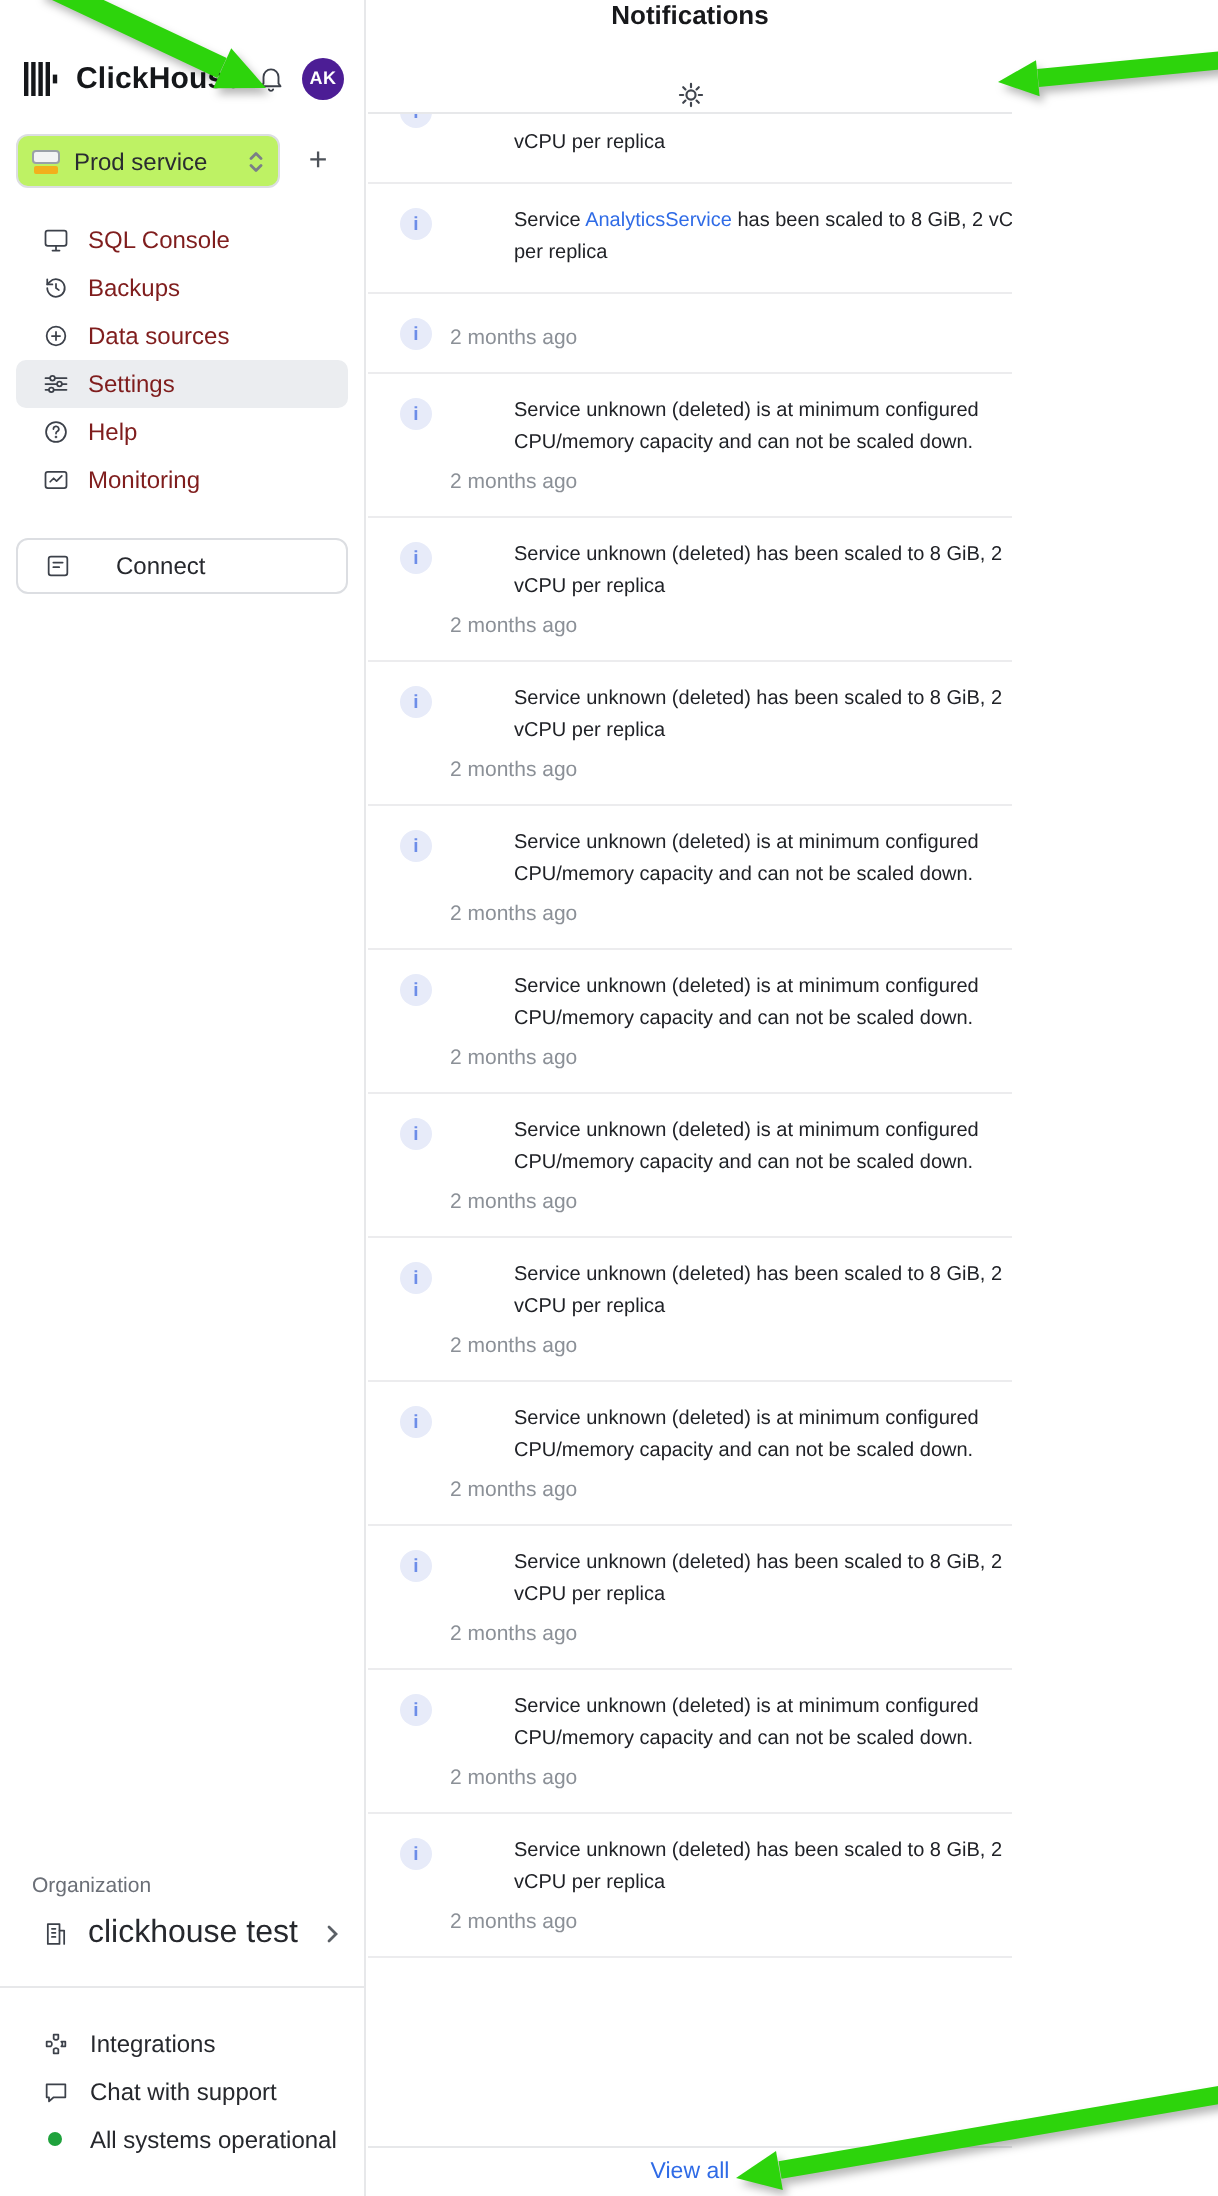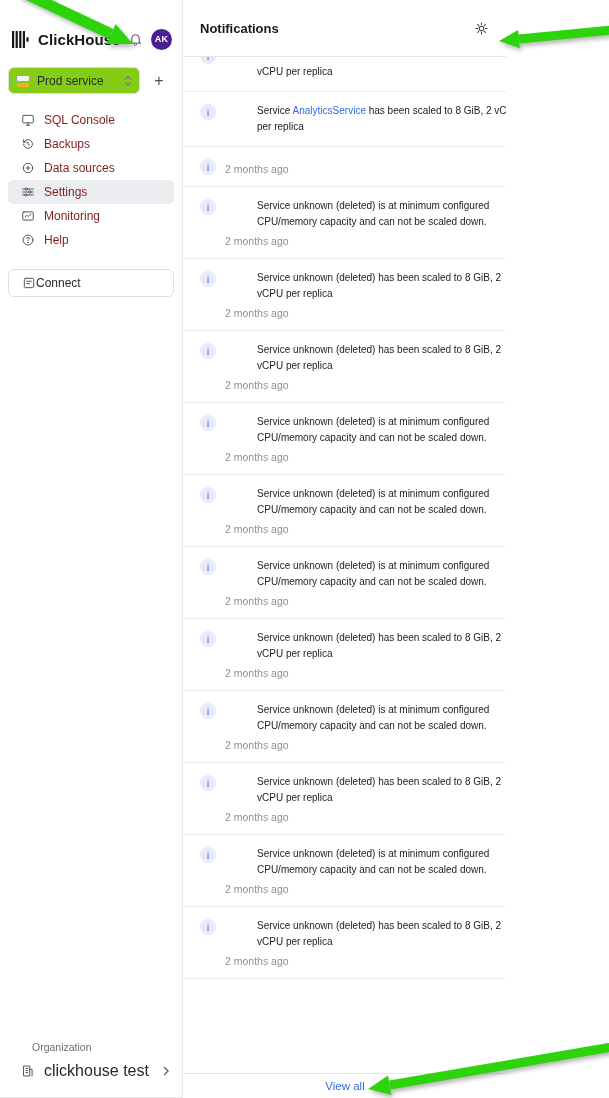--- a/index.html
+++ b/index.html
@@ -19,21 +19,21 @@
   .logo-row { display:flex; align-items:center; margin:28px 10px 0 12px; height:22px; }
   .logo-mark { display:flex; align-items:center; margin-right:7px; }
   .brand-name { font-size:15px; font-weight:700; color:#15171a; letter-spacing:.1px; flex:0 0 auto; }
   .logo-spacer { flex:1; }
   .bell-btn { width:20px; height:20px; display:flex; align-items:center; justify-content:center; cursor:pointer; margin-right:6px; }
   .avatar { width:21px; height:21px; border-radius:50%; background:#4c1d95; color:#fff;
     font-size:9px; font-weight:700; display:flex; align-items:center; justify-content:center; letter-spacing:.2px; cursor:pointer; }
 
   .service-row { display:flex; align-items:center; margin:17px 10px 0 8px; }
   .service-select {
-    flex:1; height:27px; border:1px solid #dcdee2; border-radius:6px; background:#84cc16;
+    flex:1; height:27px; border:1px solid #dcdee2; border-radius:6px; background:#bef264;
     display:flex; align-items:center; padding:0 7px; cursor:pointer;
   }
   .service-ico { width:14px; height:12px; margin-right:7px; position:relative; flex:0 0 auto; }
   .service-ico .top { position:absolute; left:0; top:0; width:14px; height:7px; border:1px solid #9aa0a8; border-radius:2px; background:#f2f3f4; }
   .service-ico .bot { position:absolute; left:1px; bottom:0; width:12px; height:4px; background:#f2b01c; border-radius:1px; }
   .service-label { font-size:12px; color:#2a2c31; flex:1; }
   .add-btn { width:26px; height:27px; display:flex; align-items:center; justify-content:center;
     font-size:16px; color:#4d5259; cursor:pointer; margin-left:6px; font-weight:400; }
 
   .nav { margin-top:14px; }
@@ -41,39 +41,39 @@
     display:flex; align-items:center; height:24px; margin:0 8px; padding:0 12px 0 12px;
     border-radius:5px; cursor:pointer; gap:9px;
   }
   .nav-item.active { background:#ebedf0; }
   .nav-label { font-size:12px; color:#7f1d1d; }
   .nav-ico { width:15px; height:15px; display:flex; align-items:center; justify-content:center; }
   .nav-ico svg { display:block; }
 
   .connect-btn {
     margin:17px 8px 0 8px; height:28px; border:1px solid #dcdee2; border-radius:6px;
-    display:flex; align-items:center; padding:0 12px; gap:0; cursor:pointer; background:#fff;
+    display:flex; align-items:center; padding:0 12px; gap:22px; cursor:pointer; background:#fff;
   }
   .connect-label { font-size:12px; color:#26282d; }
 
   .sidebar-bottom { margin-top:auto; }
-  .org-heading { font-size:10.5px; color:#6b6f77; margin:0 0 9px 32px; }
+  .org-heading { font-size:10.5px; color:#6b6f77; margin:0 0 9px 16px; }
   .org-row { display:flex; align-items:center; margin:0 12px 0 20px; height:18px; gap:9px; cursor:pointer; }
   .org-name { font-size:16px; color:#26282d; flex:1; }
   .sidebar-divider { border-top:1px solid #e7e8ea; margin:17px 0 0 0; }
   .side-footer { padding:20px 0 12px 0; }
   .foot-row { display:flex; align-items:center; margin:0 12px 9px 20px; height:15px; gap:10px; cursor:pointer; }
   .foot-label { font-size:12px; color:#26282d; }
   .status-dot { width:7px; height:7px; border-radius:50%; background:#1fa23c; margin:0 4px; flex:0 0 auto; }
 
   
   .panel { position:absolute; left:184px; top:0; width:322px; height:1098px; background:#fff; }
   .panel-header {
     position:relative; z-index:3; background:#fff; height:57px; border-bottom:1px solid #e7e8ea;
-    display:flex; align-items:center; padding:0 16px;
+    display:flex; align-items:center; padding:0 16px;flex-direction:column;
   }
   .panel-title { font-size:13px; font-weight:700; color:#17181b; flex:1; }
   .gear-btn { width:18px; height:18px; display:flex; align-items:center; justify-content:center; cursor:pointer; }
 
   .notif-list { position:absolute; top:57px; left:0; right:0; bottom:25px; overflow:hidden; }
   .notif-item { display:flex; padding:11px 16px 11px 16px; border-bottom:1px solid #ececee; }
   .notif-item.partial { padding-top:0; overflow:hidden; align-items:flex-start; }
   .notif-item.partial .notif-ico { margin-top:-9px; }
   .notif-item.partial .notif-body { margin-top:7px; }
   .notif-ico {
@@ -173,35 +173,35 @@
           <circle cx="9" cy="7" r="2" fill="#fff"></circle>
             <circle cx="15" cy="12" r="2" fill="#fff"></circle>
             <circle cx="8" cy="17" r="2" fill="#fff"></circle>
         </svg>
         </span>
       <span class="nav-label">Settings</span>
     </div>
     <div class="nav-item">
       <span class="nav-ico">
         <svg width="14" height="14" viewBox="0 0 24 24" class="icon-stroke" stroke-width="1.8">
-          <rect x="3" y="5" width="18" height="14" rx="2"></rect>
-            <path d="M7 13.5l3-3 2.5 2.5 4.5-4.5"></path>
-        </svg>
-        </span>
-      <span class="nav-label">Monitoring</span>
-    </div>
-    <div class="nav-item">
-      <span class="nav-ico">
-        <svg width="14" height="14" viewBox="0 0 24 24" class="icon-stroke" stroke-width="1.8">
           <circle cx="12" cy="12" r="8.5"></circle>
             <path d="M9.8 9.5a2.3 2.3 0 1 1 3.2 2.1c-.8.4-1 .9-1 1.7"></path>
             <circle cx="12" cy="16.3" r="0.4" fill="#3c414a"></circle>
         </svg>
         </span>
       <span class="nav-label">Help</span>
+    </div>
+    <div class="nav-item">
+      <span class="nav-ico">
+        <svg width="14" height="14" viewBox="0 0 24 24" class="icon-stroke" stroke-width="1.8">
+          <rect x="3" y="5" width="18" height="14" rx="2"></rect>
+            <path d="M7 13.5l3-3 2.5 2.5 4.5-4.5"></path>
+        </svg>
+        </span>
+      <span class="nav-label">Monitoring</span>
     </div>
   </div>
 
   <div class="connect-btn">
     <span class="nav-ico">
       <svg width="14" height="14" viewBox="0 0 24 24" class="icon-stroke" stroke-width="1.8">
         <rect x="4" y="4" width="16" height="16" rx="2"></rect>
           <path d="M8 9h8M8 13h5"></path>
       </svg>
       </span>
@@ -216,20 +216,42 @@
           <rect x="5" y="3.5" width="10" height="17"></rect>
             <path d="M15 9h4v11.5M8.5 7.5h3M8.5 11h3M8.5 14.5h3"></path>
         </svg>
         </span>
       <span class="org-name">clickhouse test</span>
       <svg width="8" height="10" viewBox="0 0 8 10" fill="none" stroke="#5b6066" stroke-width="1.4" stroke-linecap="round">
           <path d="M2.5 1.5 6 5 2.5 8.5"></path>
         </svg>
     </div>
     <div class="sidebar-divider"></div>
+    <div class="side-footer">
+      <div class="foot-row">
+        <span class="nav-ico">
+          <svg width="14" height="14" viewBox="0 0 24 24" class="icon-stroke" stroke-width="1.8">
+            <path d="M10 4h4v3.5a2.5 2.5 0 0 1-4 0zM4 10h3.5a2.5 2.5 0 0 1 0 4H4zM10 16.5a2.5 2.5 0 0 1 4 0V20h-4zM16.5 10a2.5 2.5 0 0 1 0 4H20v-4z"></path>
+          </svg>
+          </span>
+        <span class="foot-label">Integrations</span>
+      </div>
+      <div class="foot-row">
+        <span class="nav-ico">
+          <svg width="14" height="14" viewBox="0 0 24 24" class="icon-stroke" stroke-width="1.8">
+            <path d="M4 5.5h16v11H10l-4 3.5v-3.5H4z"></path>
+          </svg>
+          </span>
+        <span class="foot-label">Chat with support</span>
+      </div>
+      <div class="foot-row">
+        <span class="status-dot"></span>
+        <span class="foot-label">All systems operational</span>
+      </div>
+    </div>
   </div>
 </nav>
 
 <section class="panel">
   <div class="panel-header">
     <span class="panel-title">Notifications</span>
     <span class="gear-btn">
       <svg width="13" height="13" viewBox="0 0 24 24" fill="none" stroke="#3f444d" stroke-width="2" stroke-linecap="round">
         <circle cx="12" cy="12" r="4.2"></circle>
         <path d="M12 1.8v3M12 19.2v3M1.8 12h3M19.2 12h3M4.8 4.8l2.1 2.1M17.1 17.1l2.1 2.1M19.2 4.8l-2.1 2.1M6.9 17.1l-2.1 2.1"></path>

